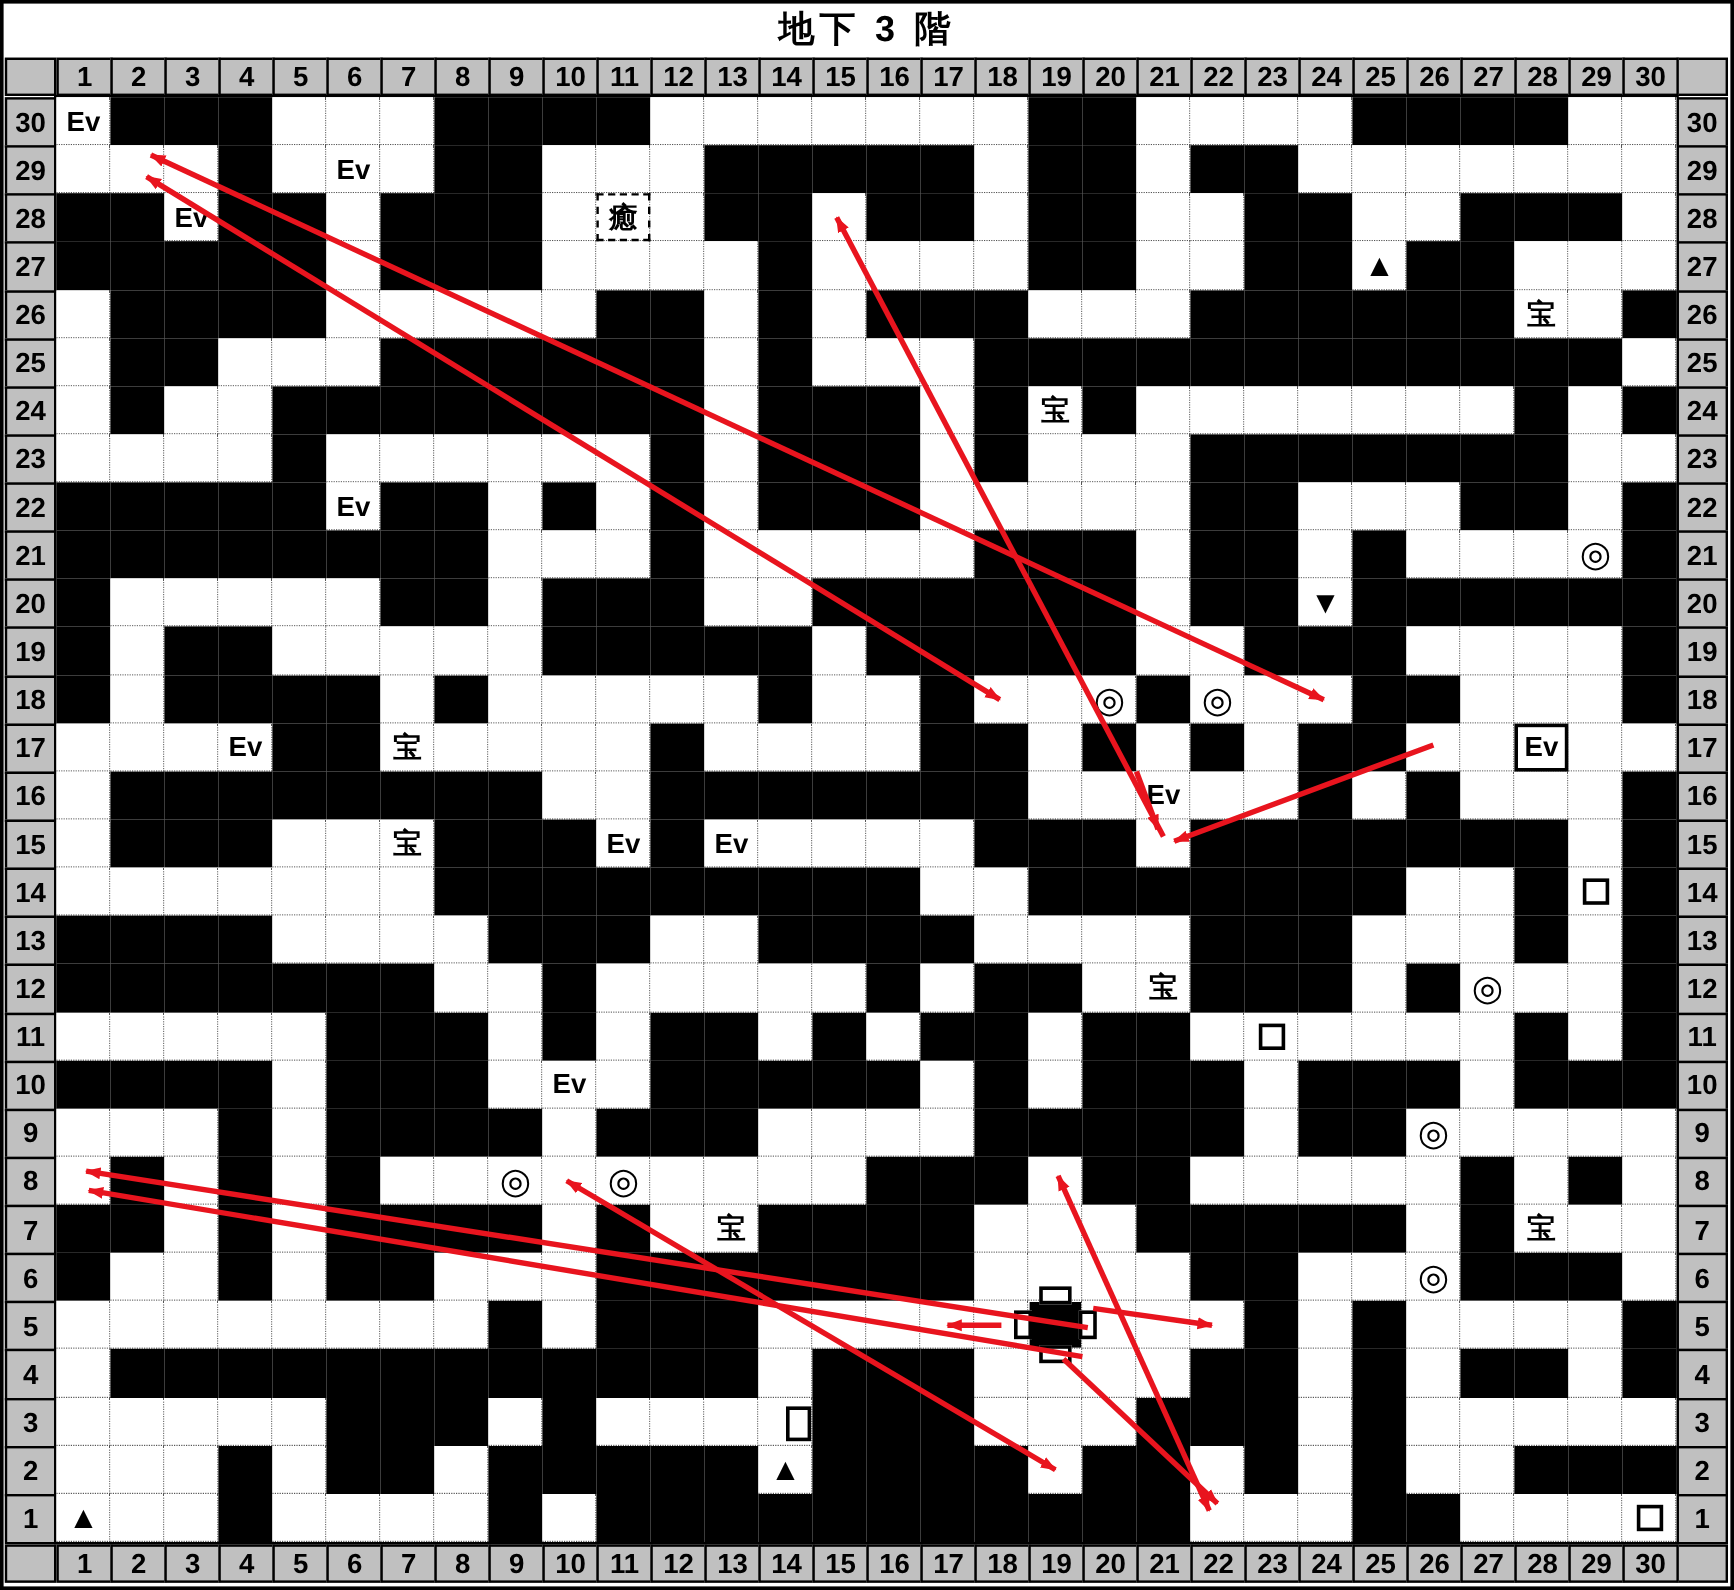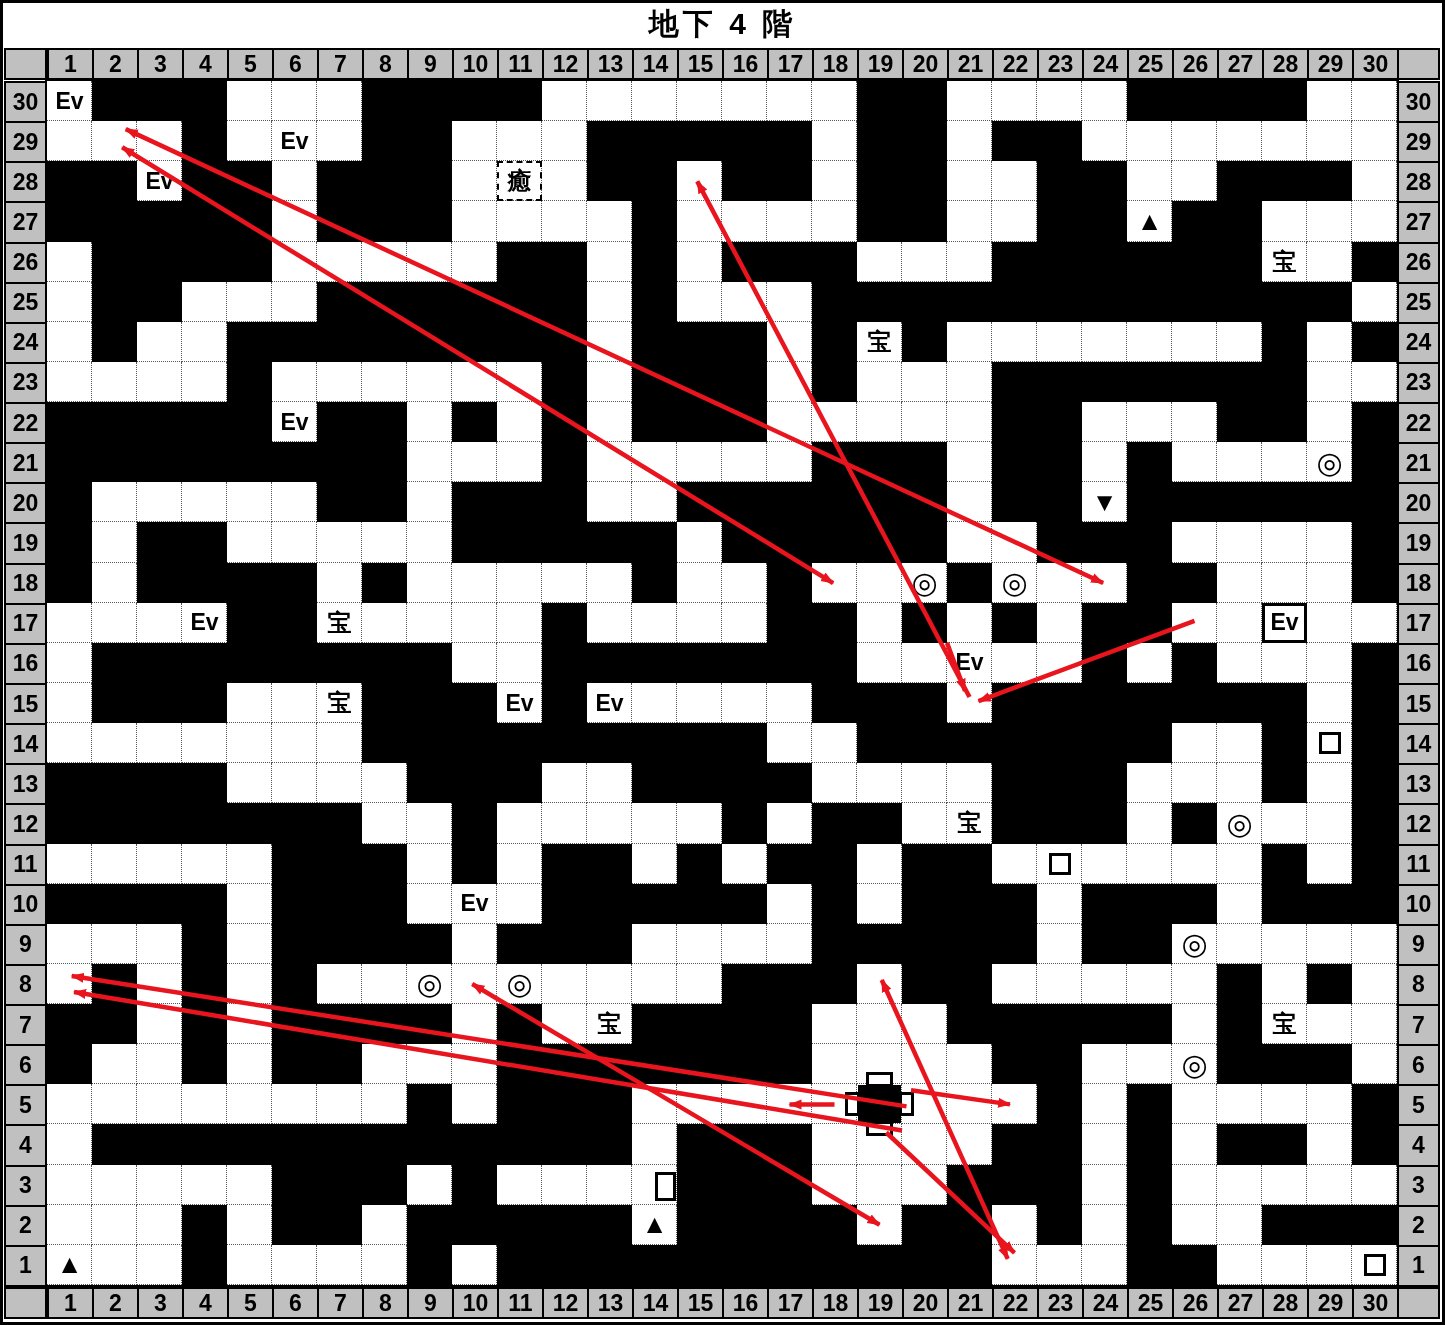--- a/index.html
+++ b/index.html
@@ -24,21 +24,21 @@
   #arrows{position:absolute;left:47px;top:81px;width:1350px;height:1204px;pointer-events:none;}
   #crossicon{position:absolute;}
   #crossicon .core{position:absolute;background:#000;}
   #crossicon .tab{position:absolute;background:#fff;border:3px solid #000;box-sizing:border-box;}
   .doorglyph{position:absolute;background:#fff;border:3px solid #000;box-sizing:border-box;}
 </style>
 </head>
 <body>
 
 <div id="frame"></div>
-<div id="title">地下 4 階</div>
+<div id="title">地下 3 階</div>
 
 <div id="top-headers">
     <div class="hcell" style="left: 4px; top: 48px; width: 43px; height: 32px;"></div>
     <div class="hcell" style="left: 1397px; top: 48px; width: 43px; height: 32px;"></div>
     <div class="hcell" style="left: 47px; top: 48px; width: 47px; height: 32px;">1</div>
     <div class="hcell" style="left: 92px; top: 48px; width: 47px; height: 32px;">2</div>
     <div class="hcell" style="left: 137px; top: 48px; width: 47px; height: 32px;">3</div>
     <div class="hcell" style="left: 182px; top: 48px; width: 47px; height: 32px;">4</div>
     <div class="hcell" style="left: 227px; top: 48px; width: 47px; height: 32px;">5</div>
     <div class="hcell" style="left: 272px; top: 48px; width: 47px; height: 32px;">6</div>

